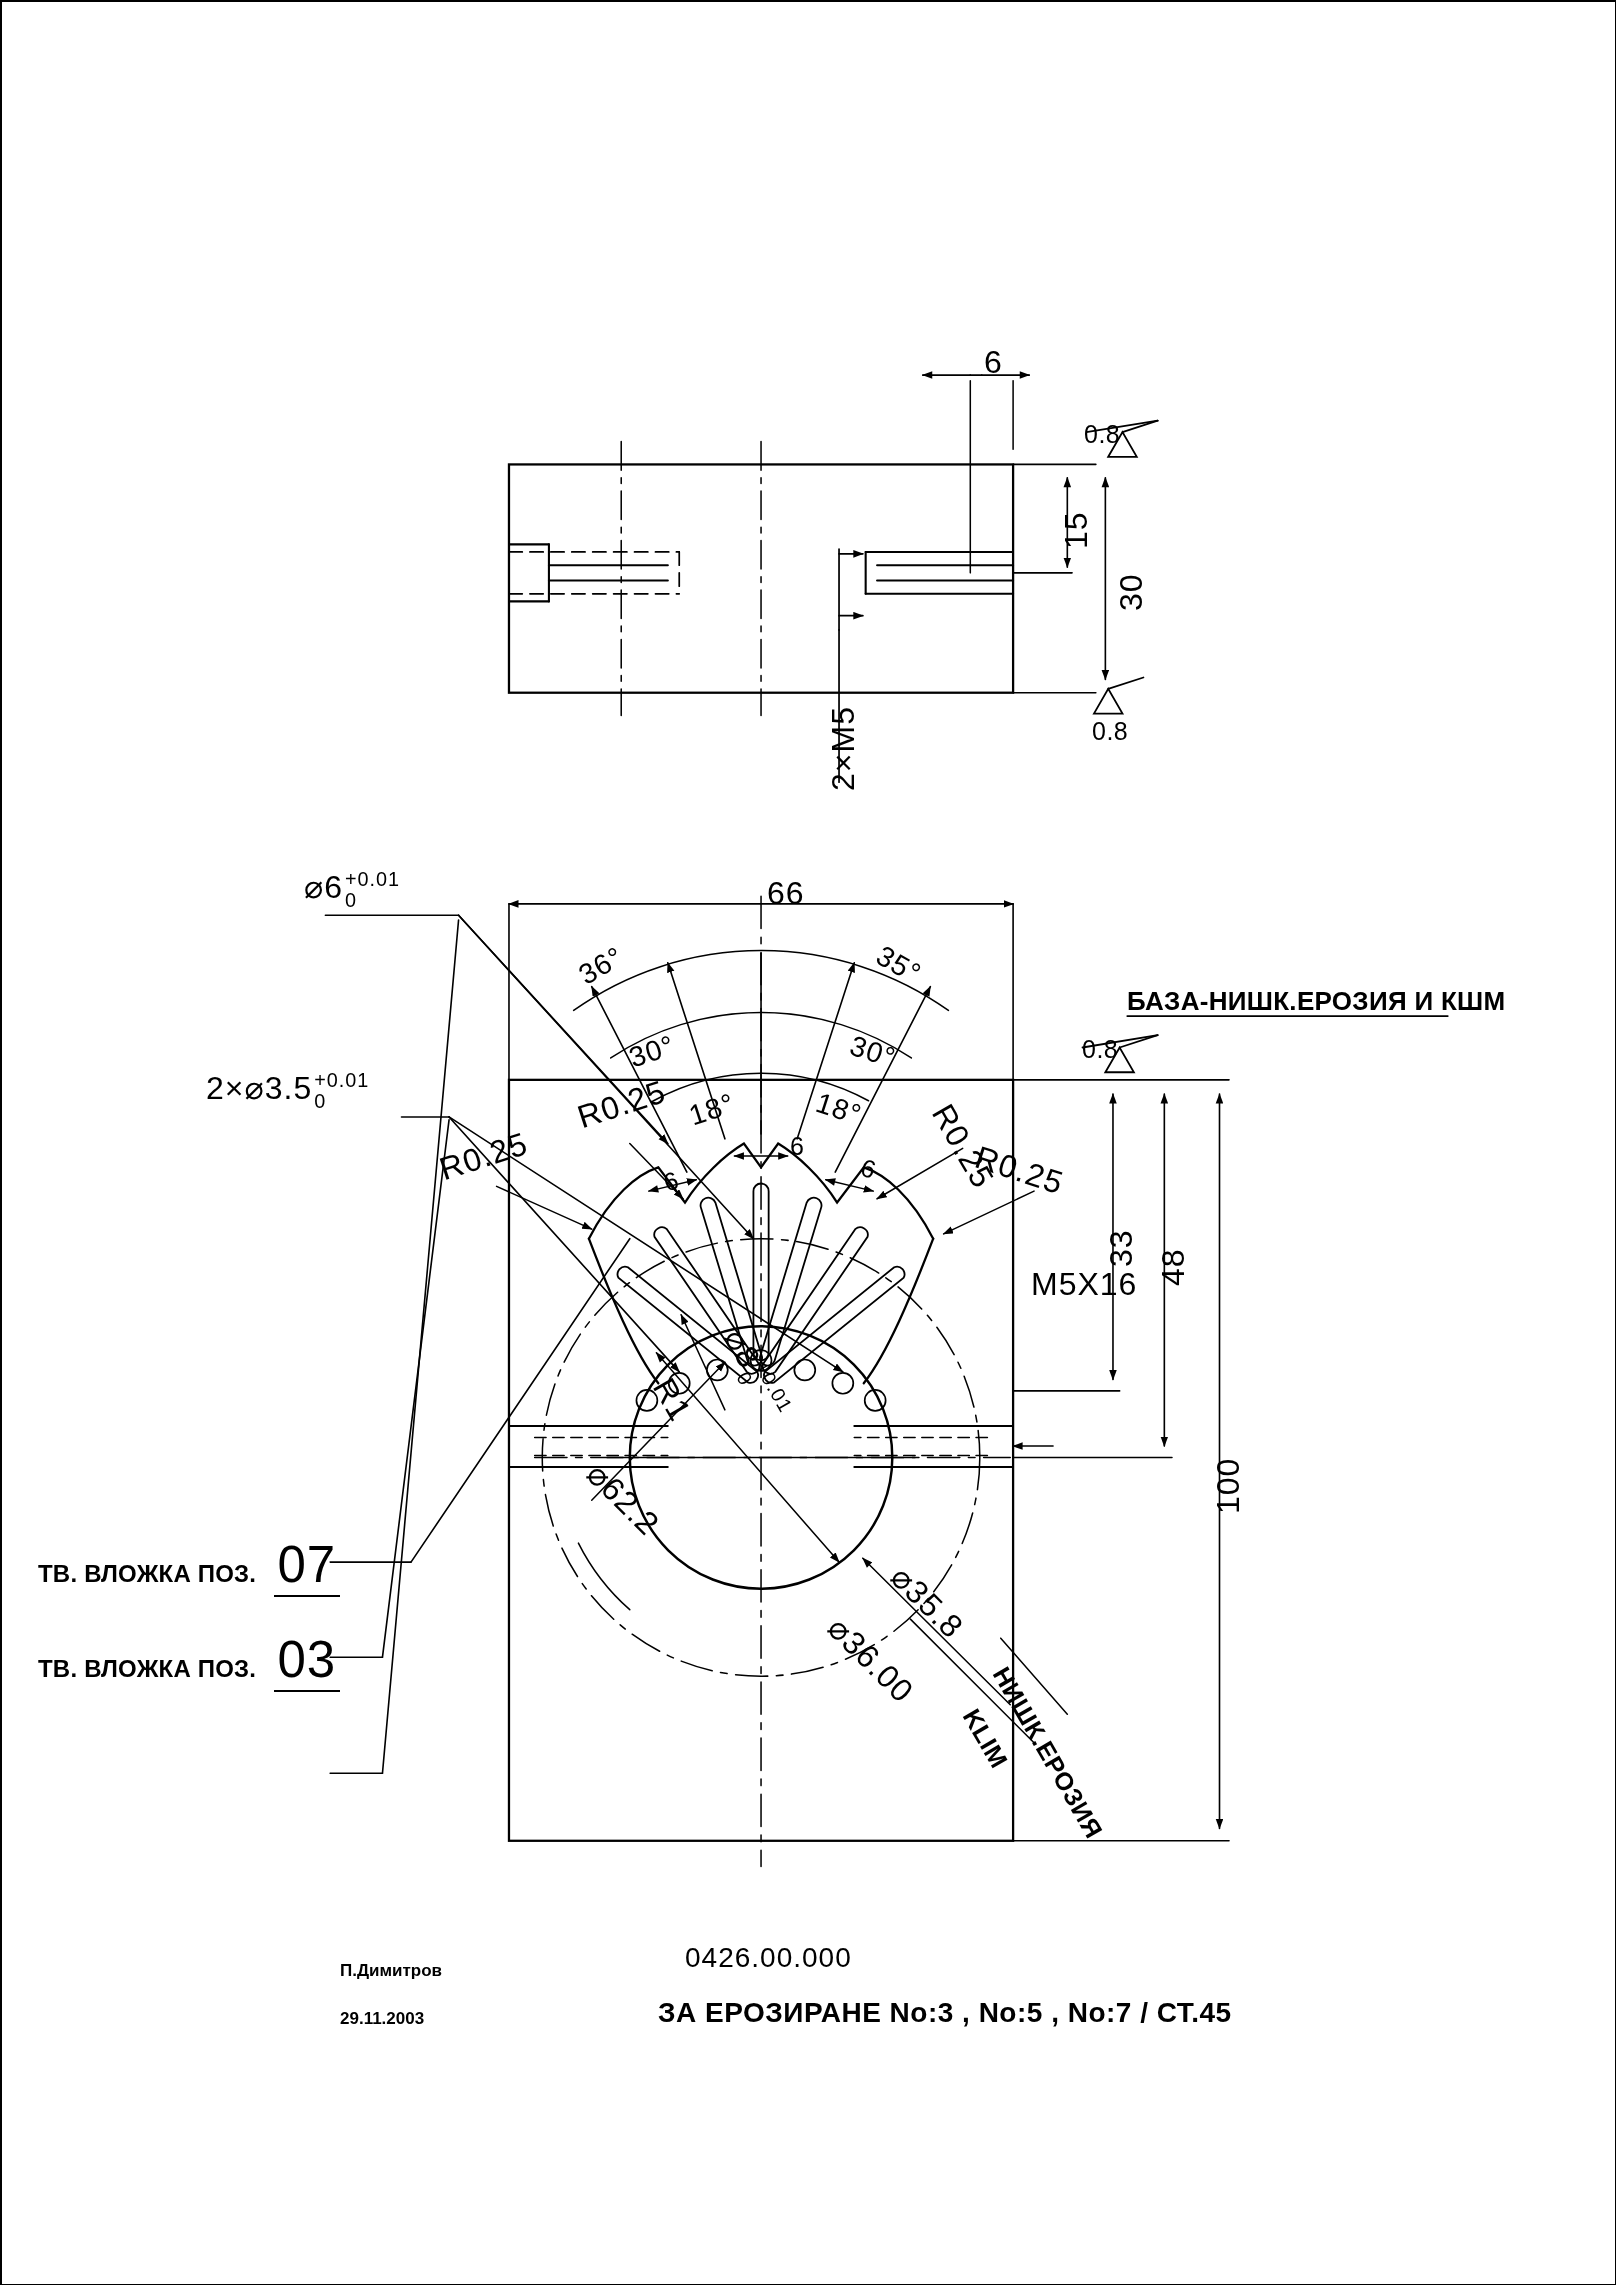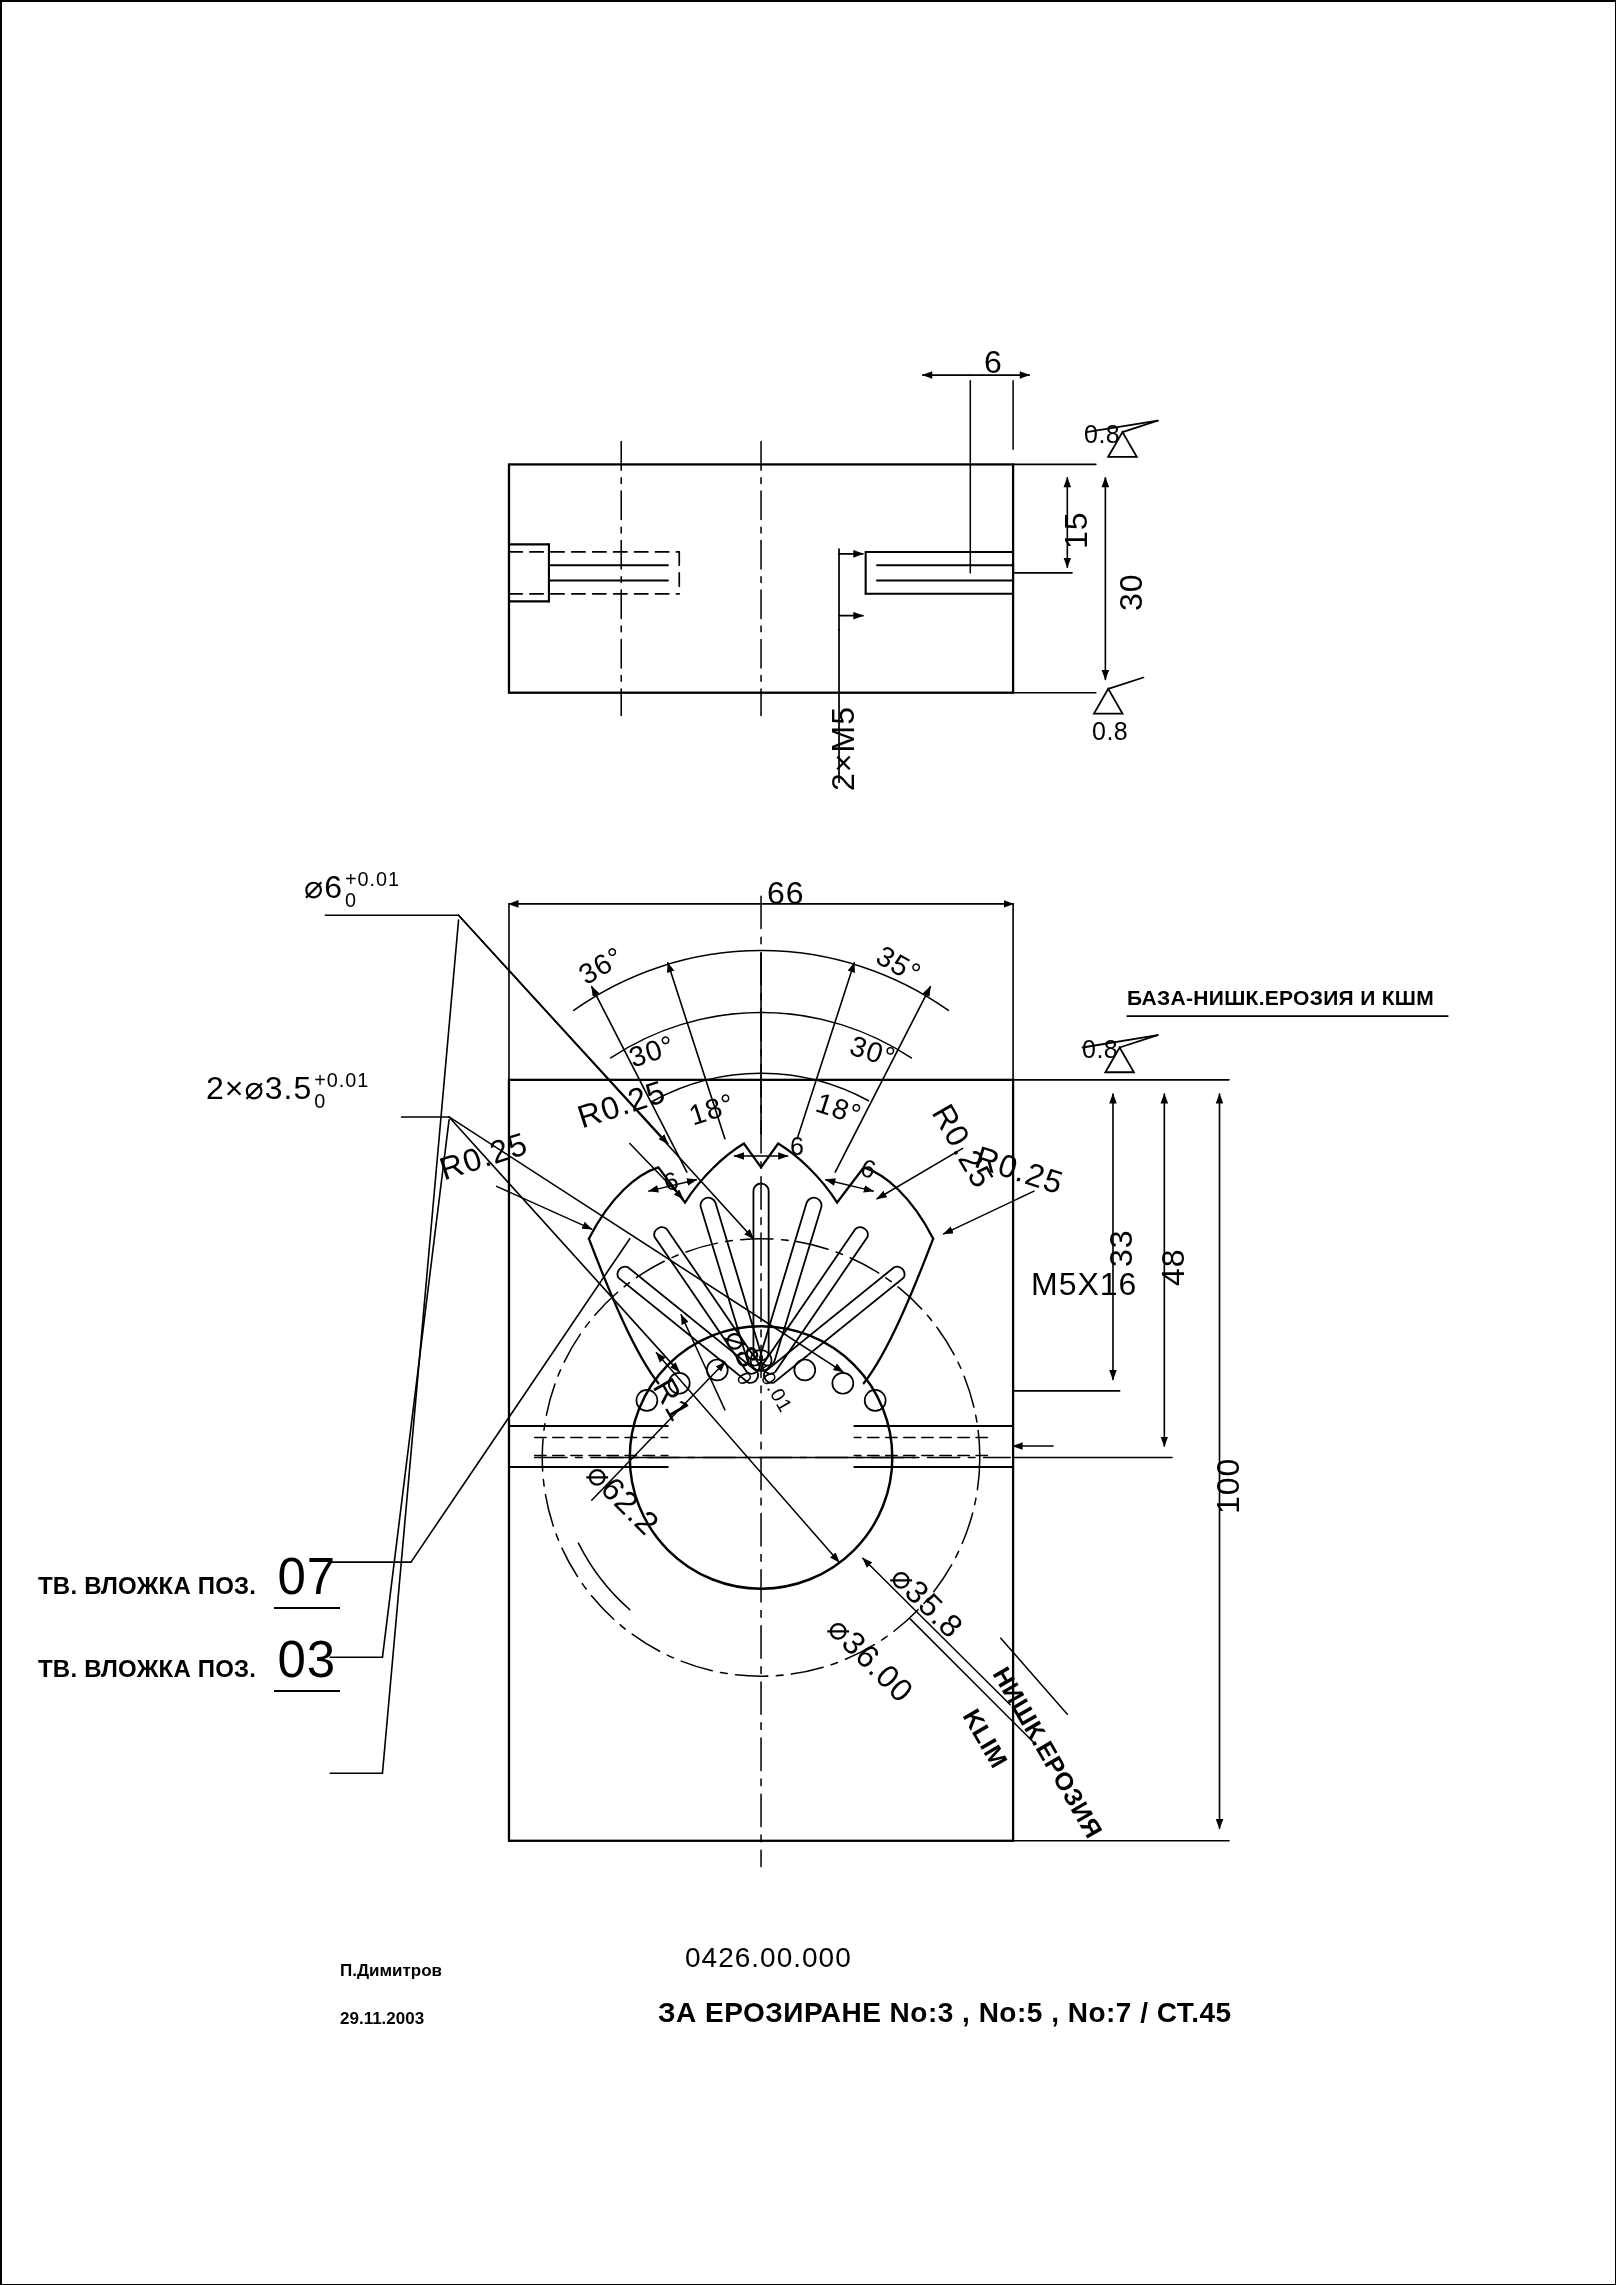--- a/index.html
+++ b/index.html
@@ -39,21 +39,21 @@
   }
   .dim-sm {
     font-size: 25px;
     letter-spacing: 0.5px;
   }
   .ang {
     font-size: 28.5px;
     letter-spacing: 1px;
   }
   .note-bold {
-    font-size: 21px;
+    font-size: 26px;
     font-weight: bold;
     letter-spacing: 0.3px;
   }
   .pos-label {
     font-size: 24px;
     font-weight: bold;
     letter-spacing: 0.2px;
   }
   .pos-num {
     font-size: 51px;
@@ -425,21 +425,21 @@
   <div class="lbl dim rot-90" style="left:1153px; top:1284px;">48</div>
   <div class="lbl dim rot-90" style="left:1208px; top:1512px;">100</div>
 
   <div class="lbl dim-sm" style="left:1080px; top:1033px;">0.8</div>
 
   <div class="lbl note-bold" style="left:1125px; top:984px;">БАЗА-НИШК.ЕРОЗИЯ И КШМ</div>
 
   <div class="lbl dim-sm rot-p60" style="left:1010px; top:1660px; font-weight:bold;">НИШК.ЕРОЗИЯ</div>
   <div class="lbl dim-sm rot-p60" style="left:980px; top:1702px; font-weight:bold;">KLIM</div>
 
-  <div class="lbl" style="left:36px; top:1533px;margin-top:12px;">
+  <div class="lbl" style="left:36px; top:1533px;">
     <span class="pos-label">ТВ. ВЛОЖКА ПОЗ.</span>
     <span class="pos-num underline-box" style="margin-left:13.3px;">07</span>
   </div>
 
   <div class="lbl" style="left:36px; top:1628px;">
     <span class="pos-label">ТВ. ВЛОЖКА ПОЗ.</span>
     <span class="pos-num underline-box" style="margin-left:13.3px;">03</span>
   </div>
 
 

